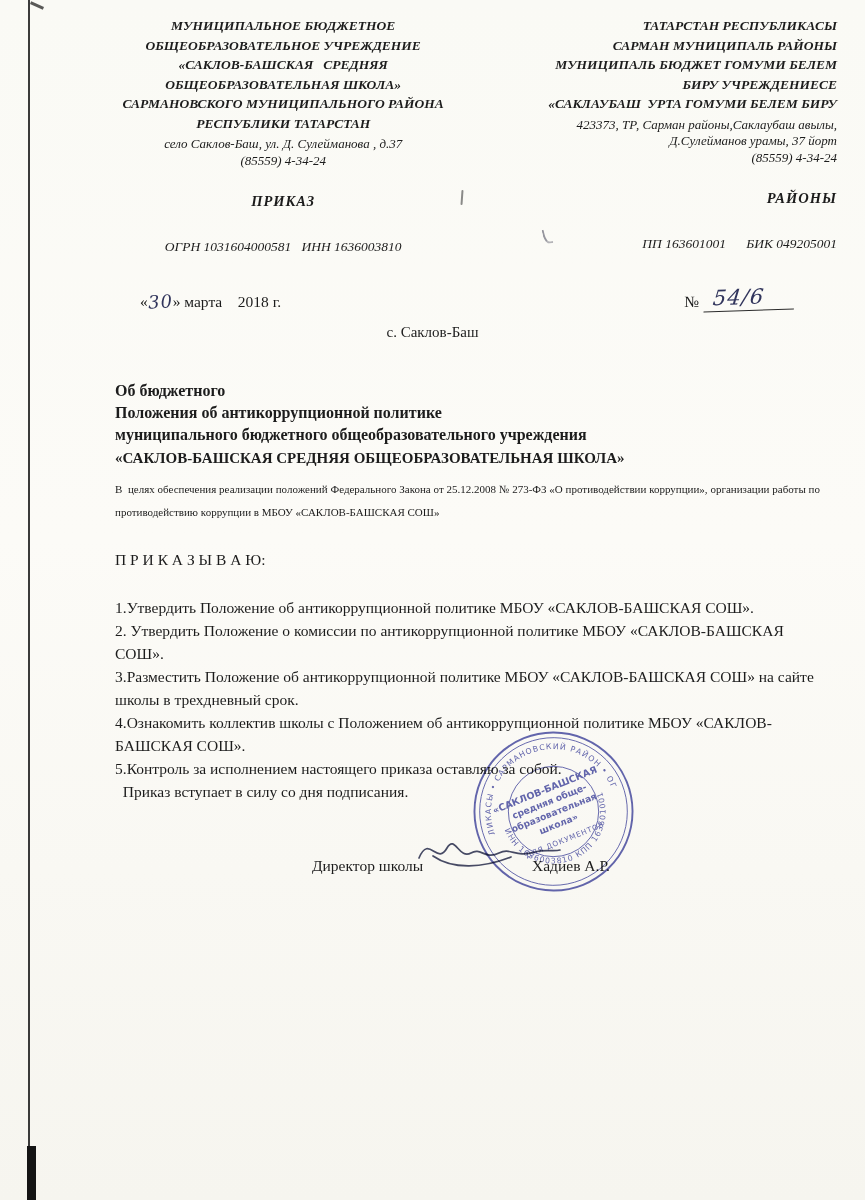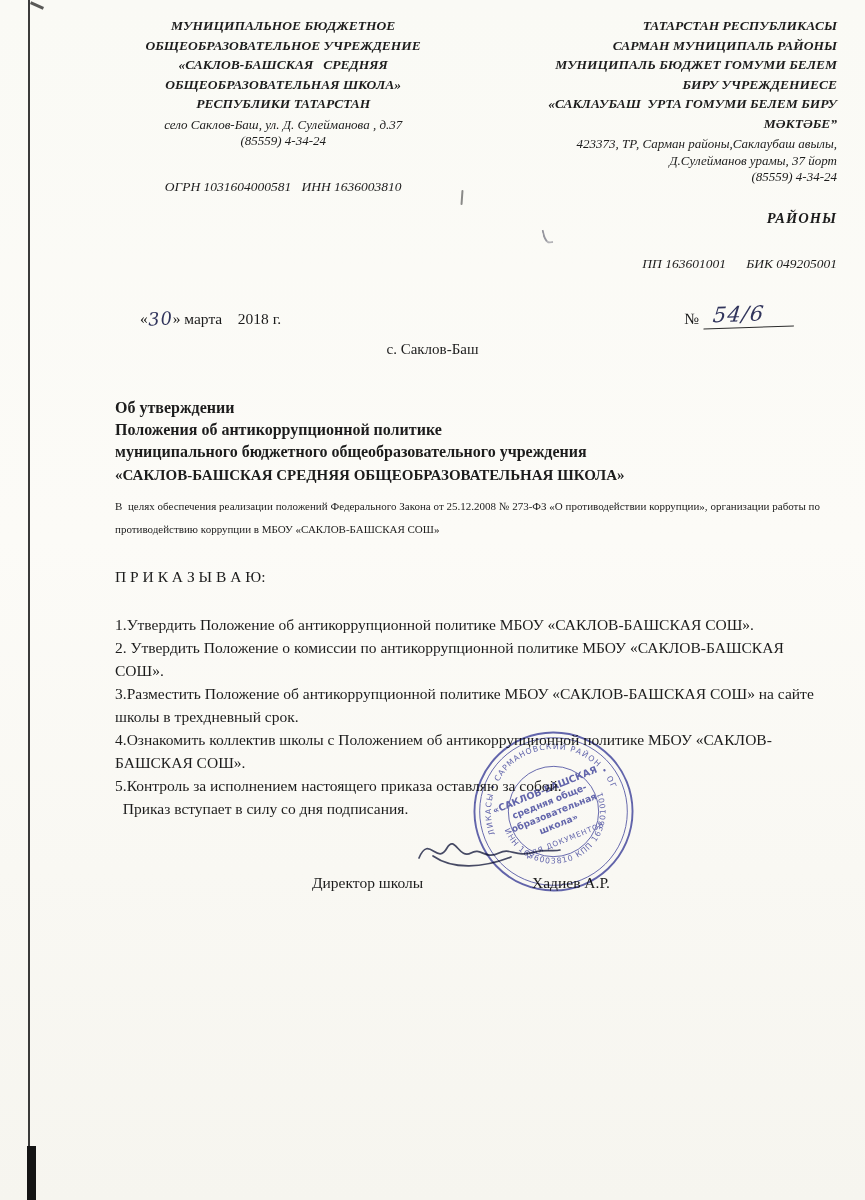--- a/index.html
+++ b/index.html
@@ -71,35 +71,36 @@
   <div class="edge-nick"></div>
   <div class="mark1"></div>
   <div class="mark2"></div>
 
   <div class="header">
     <div class="col col-left">
       <div class="hline">МУНИЦИПАЛЬНОЕ БЮДЖЕТНОЕ</div>
       <div class="hline">ОБЩЕОБРАЗОВАТЕЛЬНОЕ УЧРЕЖДЕНИЕ</div>
       <div class="hline">«САКЛОВ-БАШСКАЯ   СРЕДНЯЯ</div>
       <div class="hline">ОБЩЕОБРАЗОВАТЕЛЬНАЯ ШКОЛА»</div>
+      <div class="hline">САРМАНОВСКОГО МУНИЦИПАЛЬНОГО РАЙОНА</div>
       <div class="hline">РЕСПУБЛИКИ ТАТАРСТАН</div>
       <div class="addr">
         <div class="aline">село Саклов-Баш, ул. Д. Сулейманова , д.37</div>
         <div class="aline">(85559) 4-34-24</div>
       </div>
+      <div class="doc-type">ПРИКАЗ</div>
       <div class="reg">ОГРН 1031604000581   ИНН 1636003810</div>
     </div>
 
     <div class="col col-right">
       <div class="hline">ТАТАРСТАН РЕСПУБЛИКАСЫ</div>
       <div class="hline">САРМАН МУНИЦИПАЛЬ РАЙОНЫ</div>
       <div class="hline">МУНИЦИПАЛЬ БЮДЖЕТ ГОМУМИ БЕЛЕМ</div>
       <div class="hline">БИРУ УЧРЕЖДЕНИЕСЕ</div>
       <div class="hline">«САКЛАУБАШ  УРТА ГОМУМИ БЕЛЕМ БИРУ</div>
-      <div class="hline">МӘКТӘБЕ”</div>
       <div class="addr">
         <div class="aline">423373, ТР, Сарман районы,Саклаубаш авылы,</div>
         <div class="aline">Д.Сулейманов урамы, 37 йорт</div>
         <div class="aline">(85559) 4-34-24</div>
       </div>
       <div class="doc-type">РАЙОНЫ</div>
       <div class="reg">ПП 163601001      БИК 049205001</div>
     </div>
   </div>
 
@@ -110,21 +111,21 @@
     <div class="num-field">
       <span>№</span>
       <span class="hand hand-num">54/6</span>
     </div>
   </div>
 
   <div class="place">с. Саклов-Баш</div>
 
   <div class="content">
     <div class="subject">
-      <div class="sline">Об утверждении</div>
+      <div class="sline">Об бюджетного</div>
       <div class="sline">Положения об антикоррупционной политике</div>
       <div class="sline">муниципального бюджетного общеобразовательного учреждения</div>
       <div class="sline-big">«САКЛОВ-БАШСКАЯ СРЕДНЯЯ ОБЩЕОБРАЗОВАТЕЛЬНАЯ ШКОЛА»</div>
     </div>
 
     <div class="intro">В  целях обеспечения реализации положений Федерального Закона от 25.12.2008 № 273-ФЗ «О противодействии коррупции», организации работы по противодействию коррупции в МБОУ «САКЛОВ-БАШСКАЯ СОШ»</div>
 
     <div class="order-word">П Р И К А З Ы В А Ю:</div>
 
     <div class="items">

